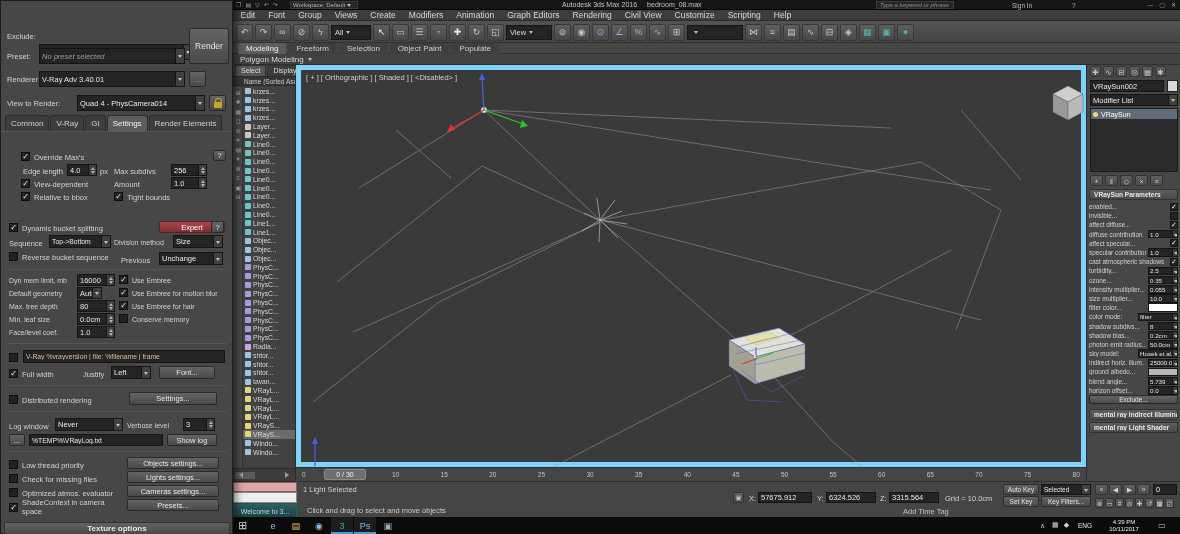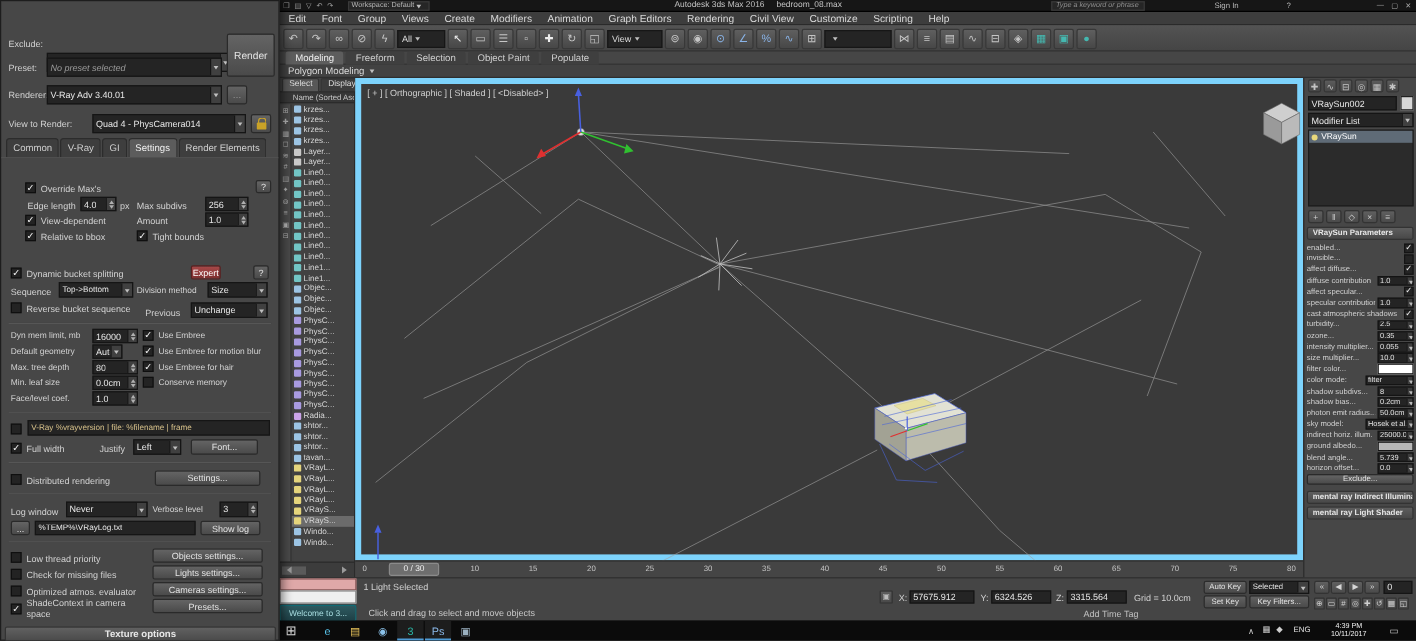--- a/index.html
+++ b/index.html
@@ -999,21 +999,21 @@
           <b class="d"></b>
         </span>
       </div>
     <span class="cb" style="left:20px;top:191px">✓</span>
     <span class="l" style="left:33px;top:192px">Relative to bbox</span>
     <span class="cb" style="left:113px;top:191px">✓</span>
     <span class="l" style="left:126px;top:192px">Tight bounds</span>
 
     <span class="cb" style="left:8px;top:222px">✓</span>
     <span class="l" style="left:21px;top:223px">Dynamic bucket splitting</span>
-    <div class="btn" style="left:158px;top:220px;width:25px;height:12px;background:linear-gradient(#a84848,#7e3030);border-color:#5a2020;color:#fff">
+    <div class="btn" style="left:158px;top:220px;width:66px;height:12px;background:linear-gradient(#a84848,#7e3030);border-color:#5a2020;color:#fff">
         <span>Expert</span>
       </div>
     <div class="btn" style="left:210px;top:220px;width:13px;height:12px">
         <span>?</span>
       </div>
     <span class="l" style="left:8px;top:238px">Sequence</span>
     <div class="ddl" style="left:48px;top:234px;width:62px;height:13px">
         <i style="font-size:6.8px">Top-&gt;Bottom</i>
         <span class="ar">
           <b></b>

